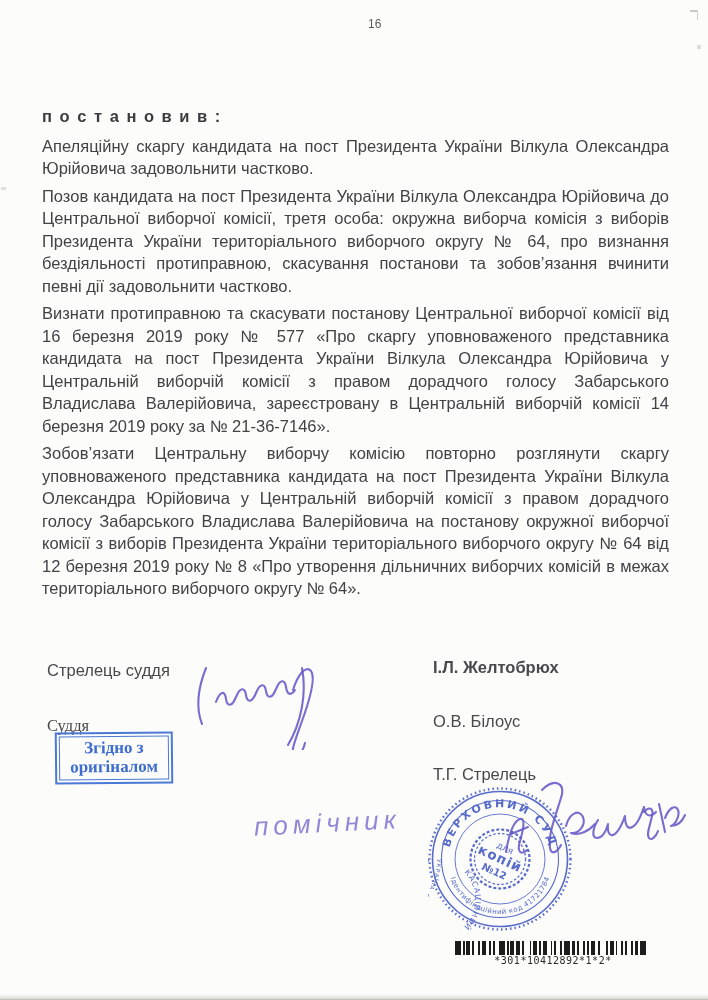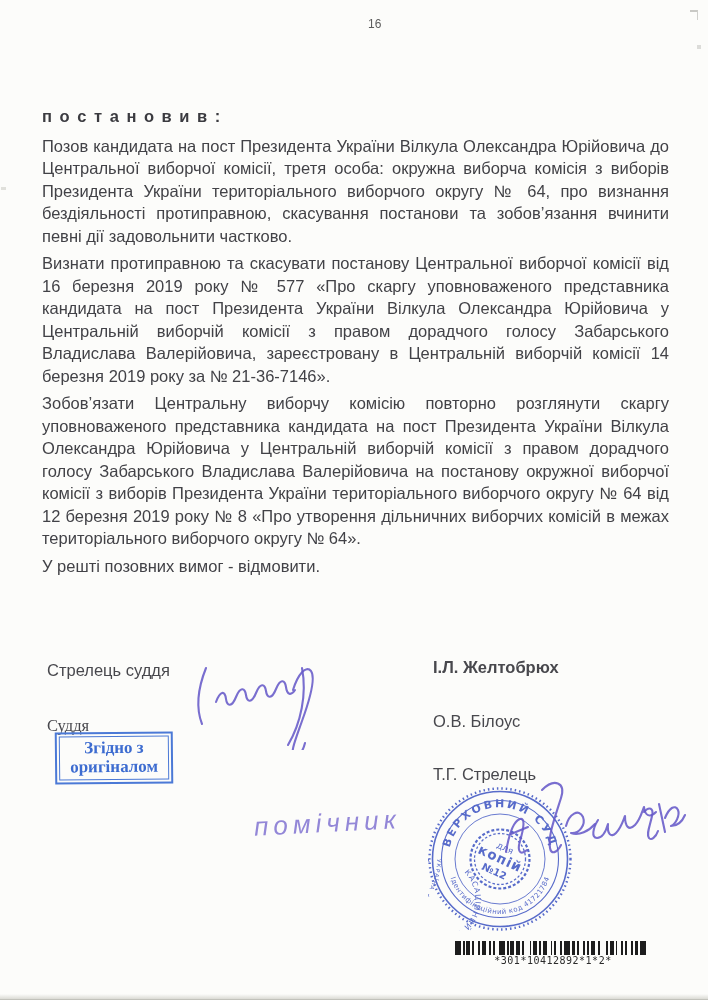--- a/index.html
+++ b/index.html
@@ -60,24 +60,24 @@
 </style>
 </head>
 <body>
 
 <div class="page">
 
   <div class="page-num">16</div>
 
   <div class="doc-body">
     <p class="heading">п о с т а н о в и в :</p>
+    <p>Апеляційну скаргу кандидата на пост Президента України Вілкула Олександра Юрійовича задовольнити частково.</p>
     <p>Позов кандидата на пост Президента України Вілкула Олександра Юрійовича до Центральної виборчої комісії, третя особа: окружна виборча комісія з виборів Президента України територіального виборчого округу № 64, про визнання бездіяльності протиправною, скасування постанови та зобов’язання вчинити певні дії задовольнити частково.</p>
     <p>Визнати протиправною та скасувати постанову Центральної виборчої комісії від 16 березня 2019 року № 577 «Про скаргу уповноваженого представника кандидата на пост Президента України Вілкула Олександра Юрійовича у Центральній виборчій комісії з правом дорадчого голосу Забарського Владислава Валерійовича, зареєстровану в Центральній виборчій комісії 14 березня 2019 року за № 21-36-7146».</p>
     <p>Зобов’язати Центральну виборчу комісію повторно розглянути скаргу уповноваженого представника кандидата на пост Президента України Вілкула Олександра Юрійовича у Центральній виборчій комісії з правом дорадчого голосу Забарського Владислава Валерійовича на постанову окружної виборчої комісії з виборів Президента України територіального виборчого округу № 64 від 12 березня 2019 року № 8 «Про утворення дільничних виборчих комісій в межах територіального виборчого округу № 64».</p>
-    <p>У решті позовних вимог - відмовити.</p>
   </div>
 
   <div class="sig-label" style="left:47px; top:661px;">Стрелець суддя</div>
   <div class="sig-label" style="left:433px; top:658px;font-weight:bold;">І.Л. Желтобрюх</div>
   <div class="sig-label" style="left:47px; top:716px;font-family:Liberation Serif, serif;">Суддя</div>
   <div class="sig-label" style="left:433px; top:712px;">О.В. Білоус</div>
   <div class="sig-label" style="left:433px; top:765px;">Т.Г. Стрелець</div>
 
   <svg class="ink" style="left:190px; top:650px;" width="150" height="100" viewBox="0 0 150 100">
     <path d="M 16,18 C 8,38 5,56 12,74"></path>

